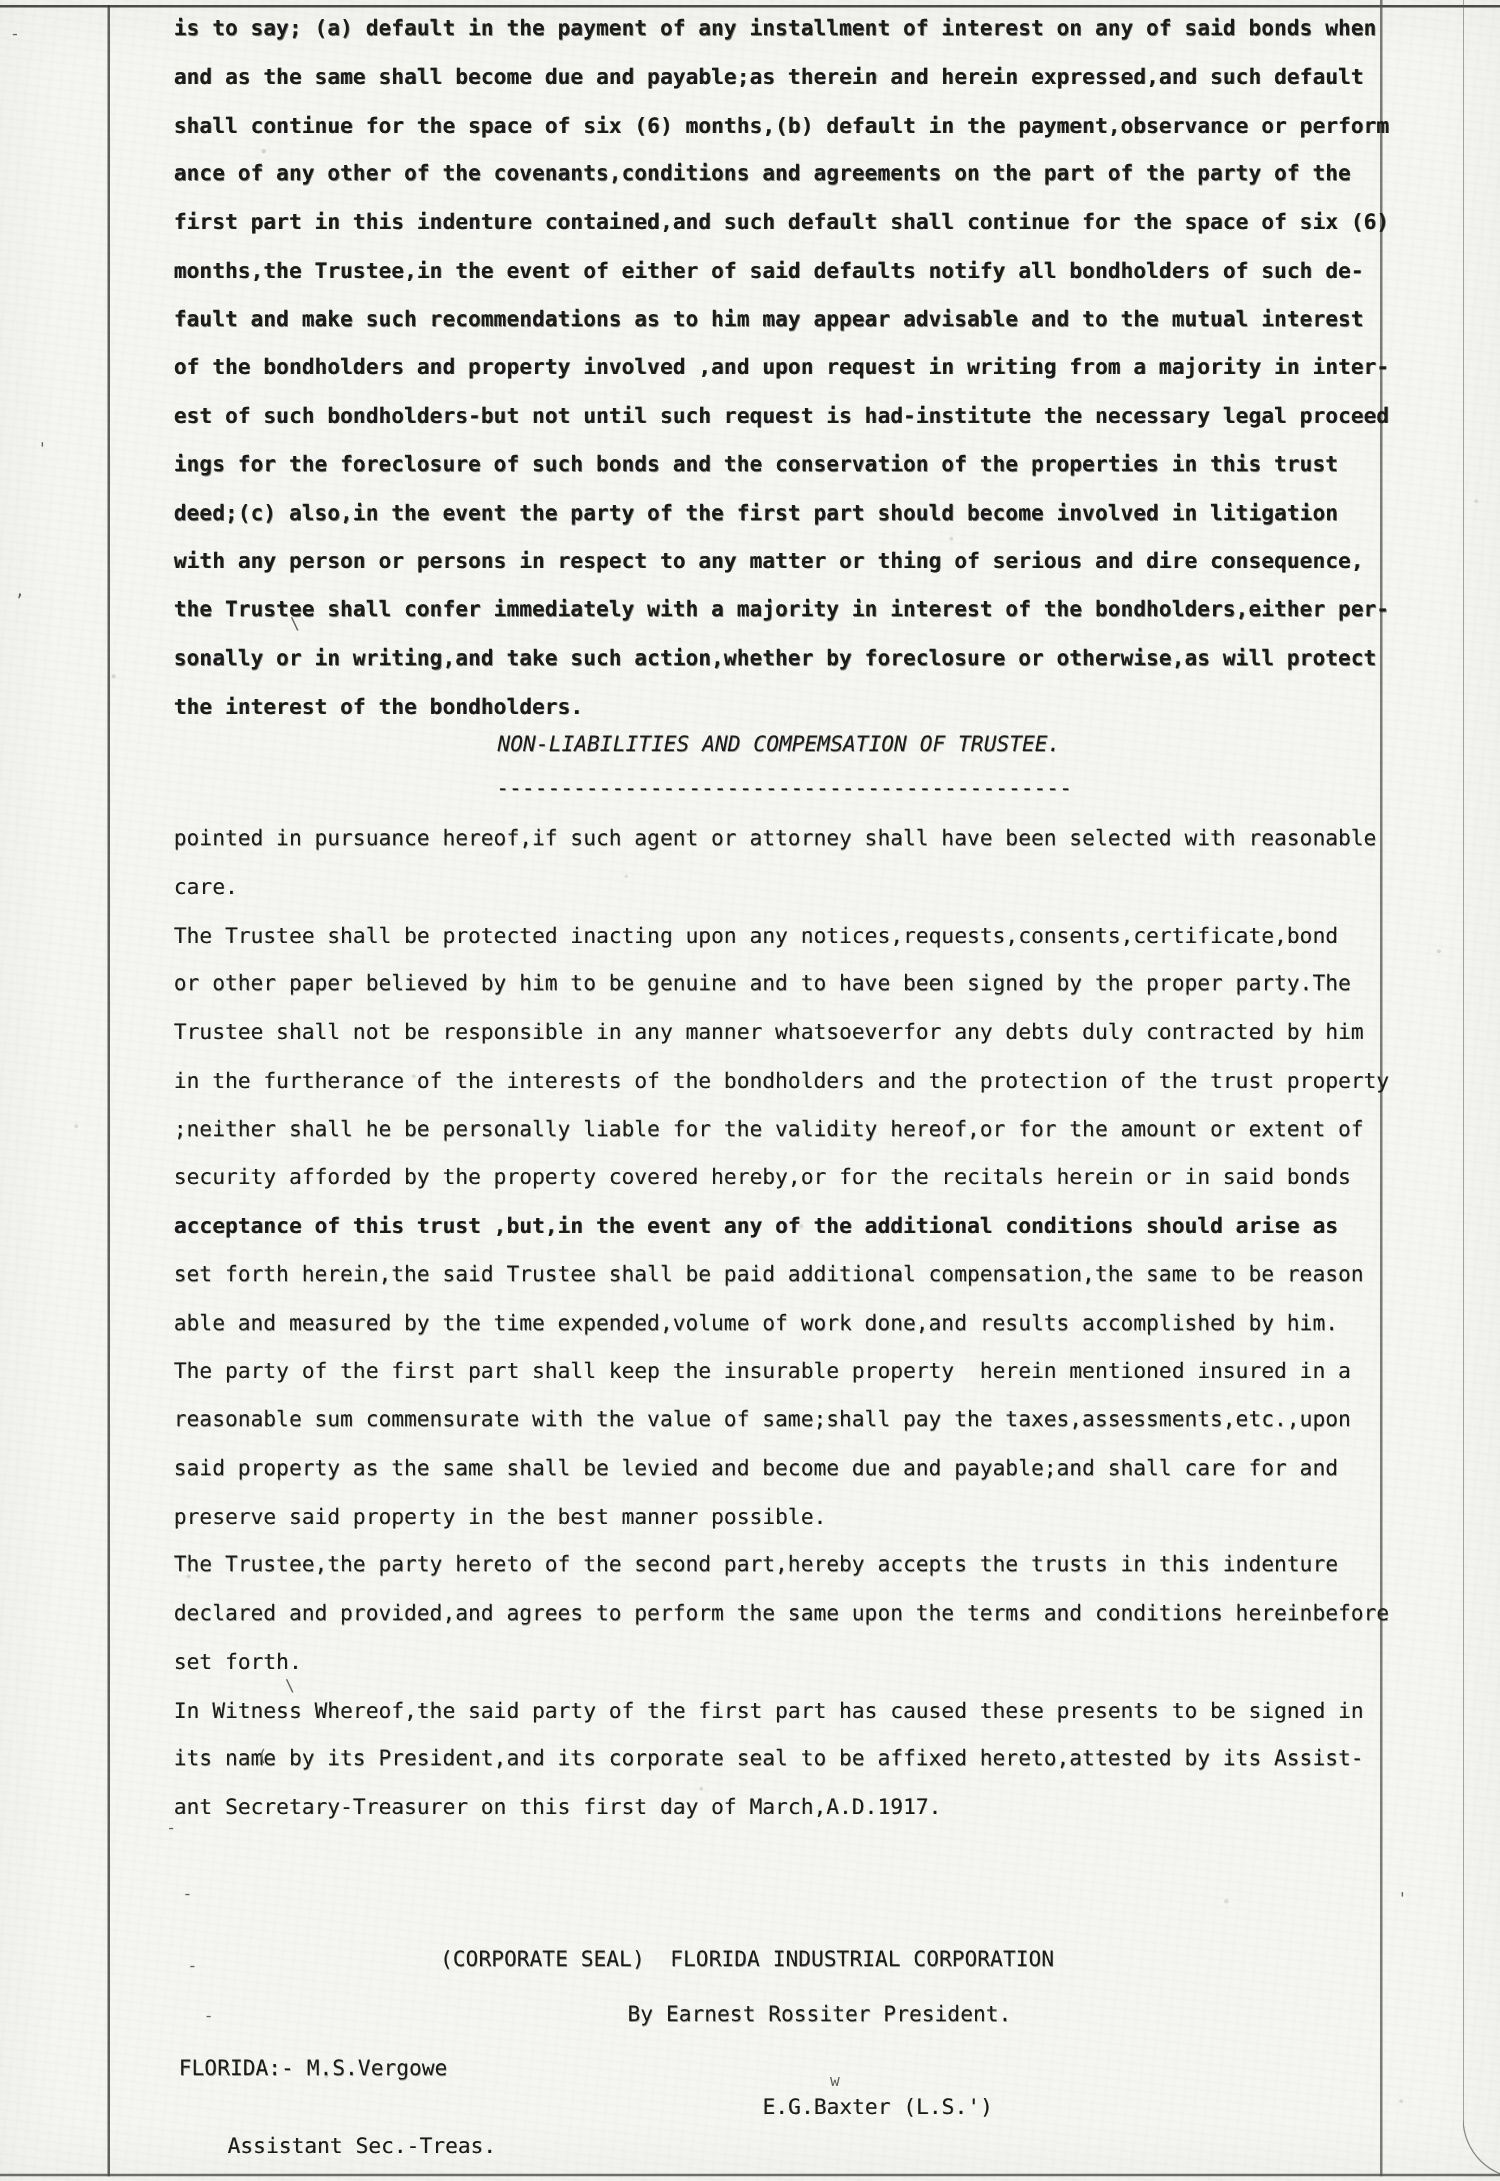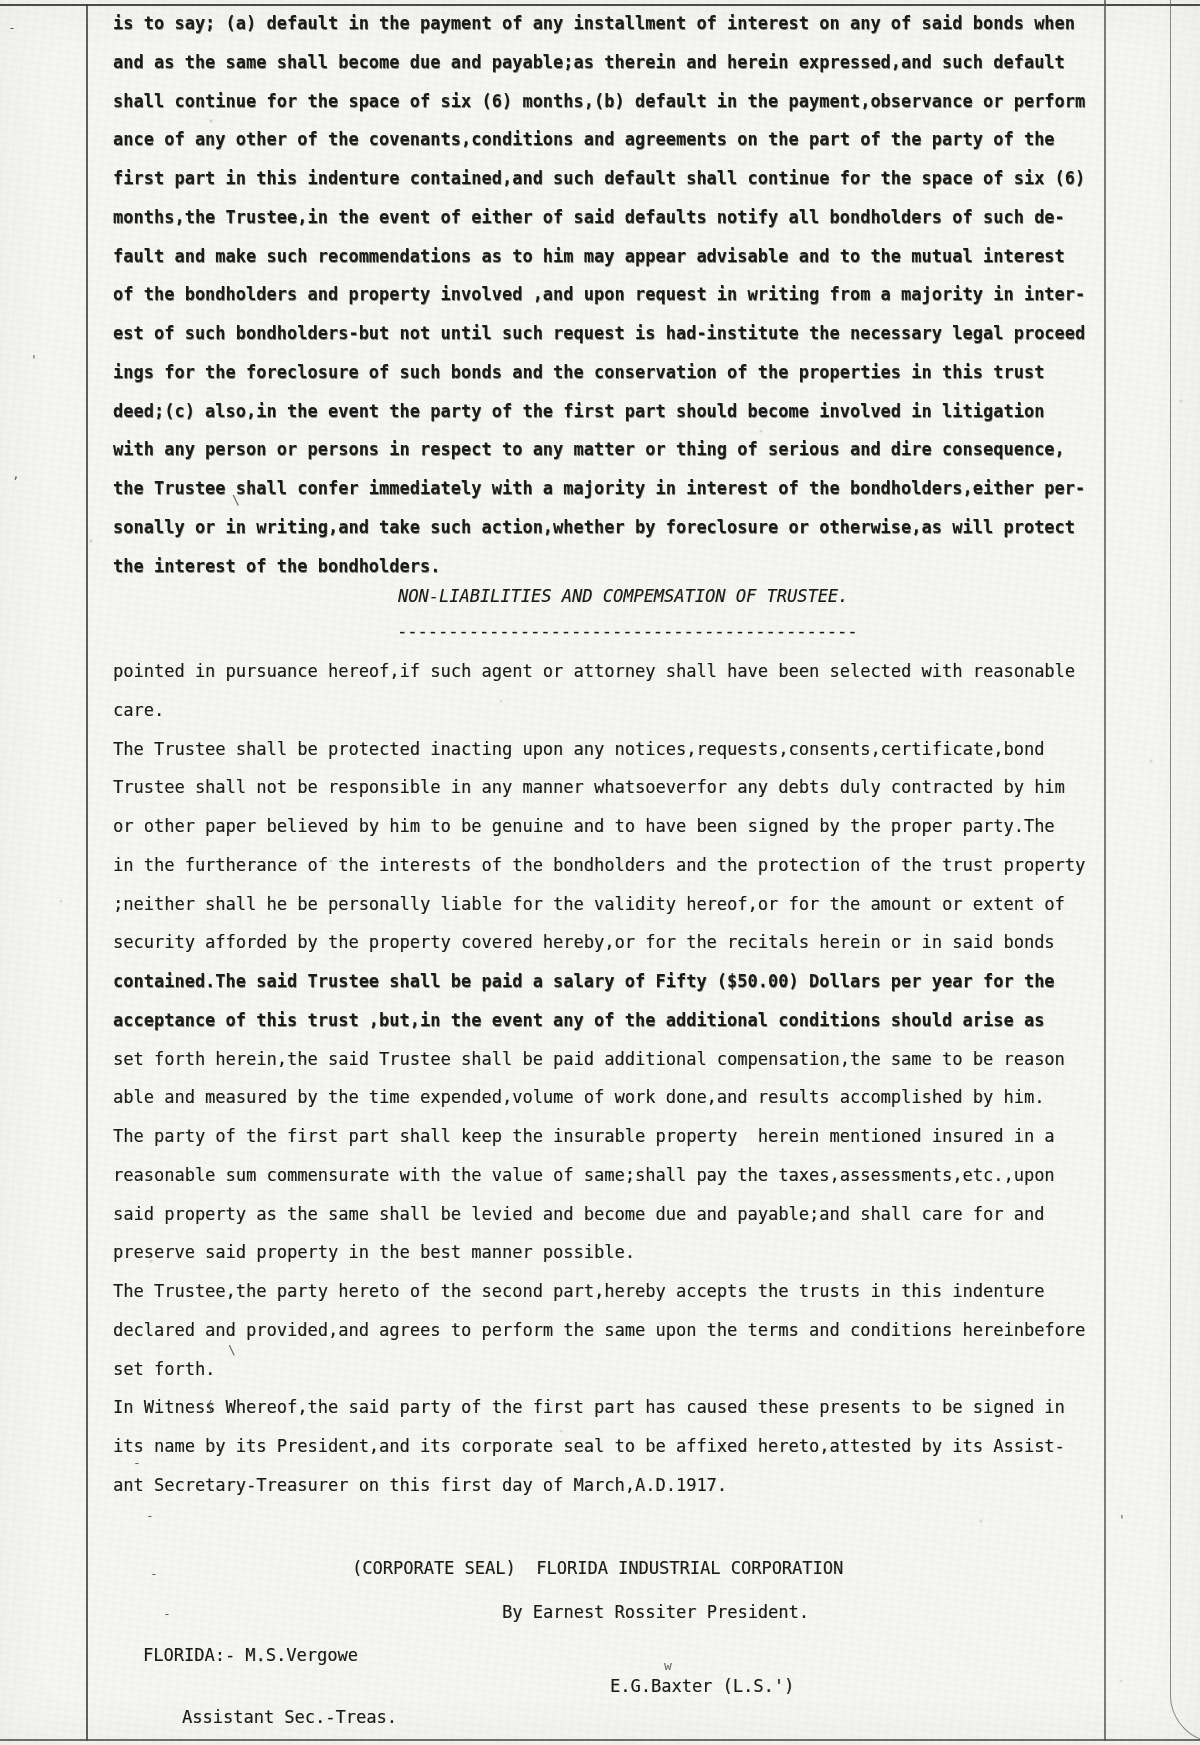--- a/index.html
+++ b/index.html
@@ -47,20 +47,21 @@
   #rule-bottom{left:0;top:1739px;width:1200px;height:1.6px;background:#4c4c49;opacity:.8;}
 
   
   .para{position:absolute;left:113px;}
   #body1{top:4px;}
   #body2{top:652px;}
   .line{
     white-space:pre;
     font-size:17px;line-height:38.75px;
     text-shadow:0.4px 0.4px 0.35px rgba(25,25,25,0.42);
+    margin-left:26px;
   }
   .line.bold{font-weight:bold;text-shadow:0.5px 0.5px 0.4px rgba(15,15,15,0.5);}
   .single{
     position:absolute;white-space:pre;
     font-size:17px;line-height:20px;
     text-shadow:0.4px 0.4px 0.35px rgba(25,25,25,0.42);
   }
   #heading{left:398px;top:586px;font-style:italic;}
   #underline{left:397px;top:621px;letter-spacing:0;}
   #seal-line{left:352px;top:1558px;}
@@ -107,26 +108,25 @@
     </div>
 
   <div id="heading" class="single">NON-LIABILITIES AND COMPEMSATION OF TRUSTEE.</div>
 
   <div id="underline" class="single">---------------------------------------------</div>
 
   <div id="body2" class="para">
       <div class="line">pointed in pursuance hereof,if such agent or attorney shall have been selected with reasonable</div>
       <div class="line">care.</div>
       <div class="line">The Trustee shall be protected inacting upon any notices,requests,consents,certificate,bond</div>
+      <div class="line">or other paper believed by him to be genuine and to have been signed by the proper party.The</div>
       <div class="line">Trustee shall not be responsible in any manner whatsoeverfor any debts duly contracted by him</div>
-      <div class="line">or other paper believed by him to be genuine and to have been signed by the proper party.The</div>
       <div class="line">in the furtherance of the interests of the bondholders and the protection of the trust property</div>
       <div class="line">;neither shall he be personally liable for the validity hereof,or for the amount or extent of</div>
       <div class="line">security afforded by the property covered hereby,or for the recitals herein or in said bonds</div>
-      <div class="line bold">contained.The said Trustee shall be paid a salary of Fifty ($50.00) Dollars per year for the</div>
       <div class="line bold">acceptance of this trust ,but,in the event any of the additional conditions should arise as</div>
       <div class="line">set forth herein,the said Trustee shall be paid additional compensation,the same to be reason</div>
       <div class="line">able and measured by the time expended,volume of work done,and results accomplished by him.</div>
       <div class="line">The party of the first part shall keep the insurable property  herein mentioned insured in a</div>
       <div class="line">reasonable sum commensurate with the value of same;shall pay the taxes,assessments,etc.,upon</div>
       <div class="line">said property as the same shall be levied and become due and payable;and shall care for and</div>
       <div class="line">preserve said property in the best manner possible.</div>
       <div class="line">The Trustee,the party hereto of the second part,hereby accepts the trusts in this indenture</div>
       <div class="line">declared and provided,and agrees to perform the same upon the terms and conditions hereinbefore</div>
       <div class="line">set forth.</div>

